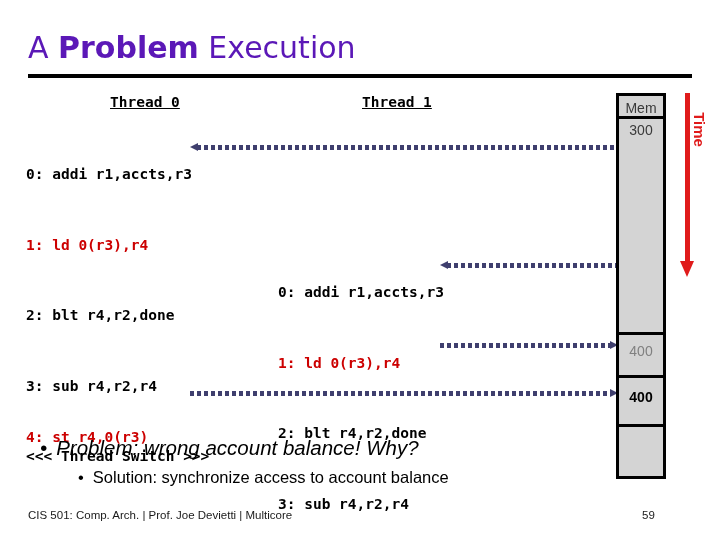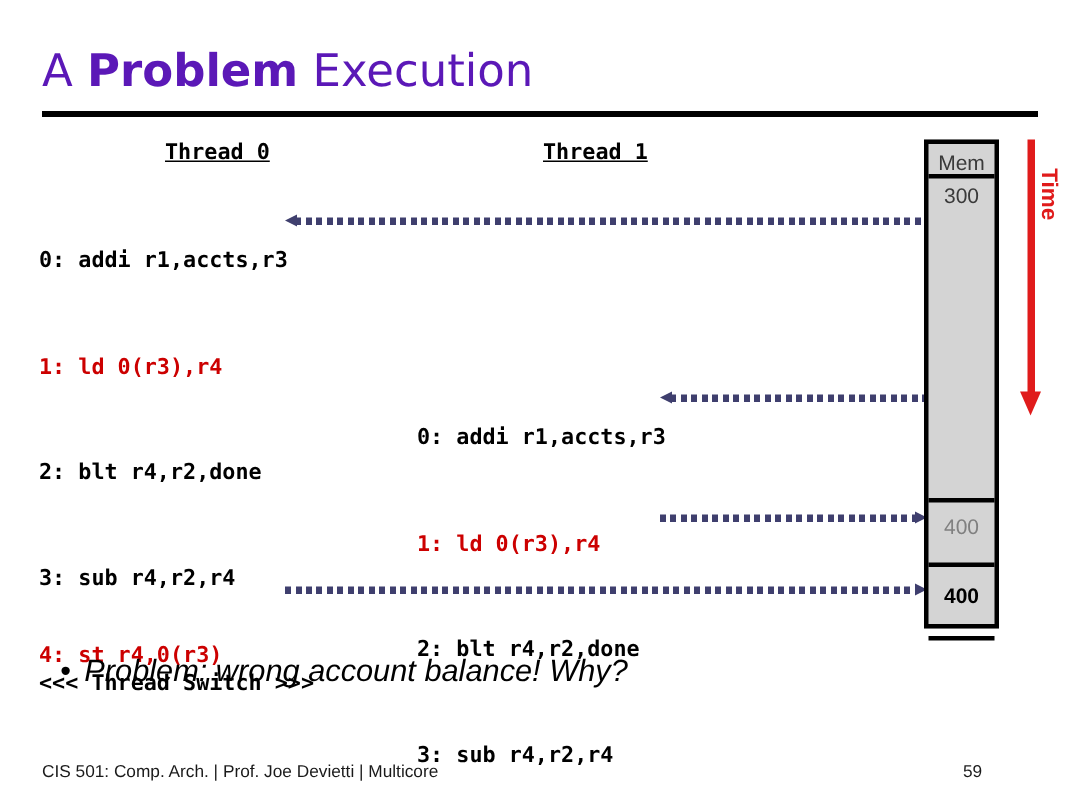--- a/index.html
+++ b/index.html
@@ -102,21 +102,21 @@
   #arrow-t1-ld { left: 440px; top: 263px; width: 178px; }
   #arrow-t1-st { left: 440px; top: 343px; width: 178px; }
   #arrow-t0-st { left: 190px; top: 391px; width: 428px; }
 
   
   #mem-col {
     position: absolute;
     left: 616px;
     top: 93px;
     width: 50px;
-    height: 326px;
+    height: 386px;
     background: #D4D4D4;
     border: 3px solid #000000;
     box-sizing: border-box;
   }
   .mem-cell {
     position: absolute;
     left: 0;
     width: 100%;
     box-sizing: border-box;
     font-family: "Liberation Sans", sans-serif;
@@ -280,17 +280,18 @@
     <div class="mem-cell" id="mem-400b">400</div>
   </div>
 
   <div id="time-arrow">
     <div id="time-shaft"></div>
     <div id="time-head"></div>
     <div id="time-label">Time</div>
   </div>
 
   <div id="bullet1"><span class="bul">•</span><span>Problem: wrong account balance!  Why?</span></div>
+  <div id="bullet2"><span class="bul">•</span><span>Solution: synchronize access to account balance</span></div>
 
   <div id="footer-text">CIS 501: Comp. Arch.  |  Prof. Joe Devietti  |  Multicore</div>
   <div id="footer-page">59</div>
 
 </div>
 
 </body></html>

